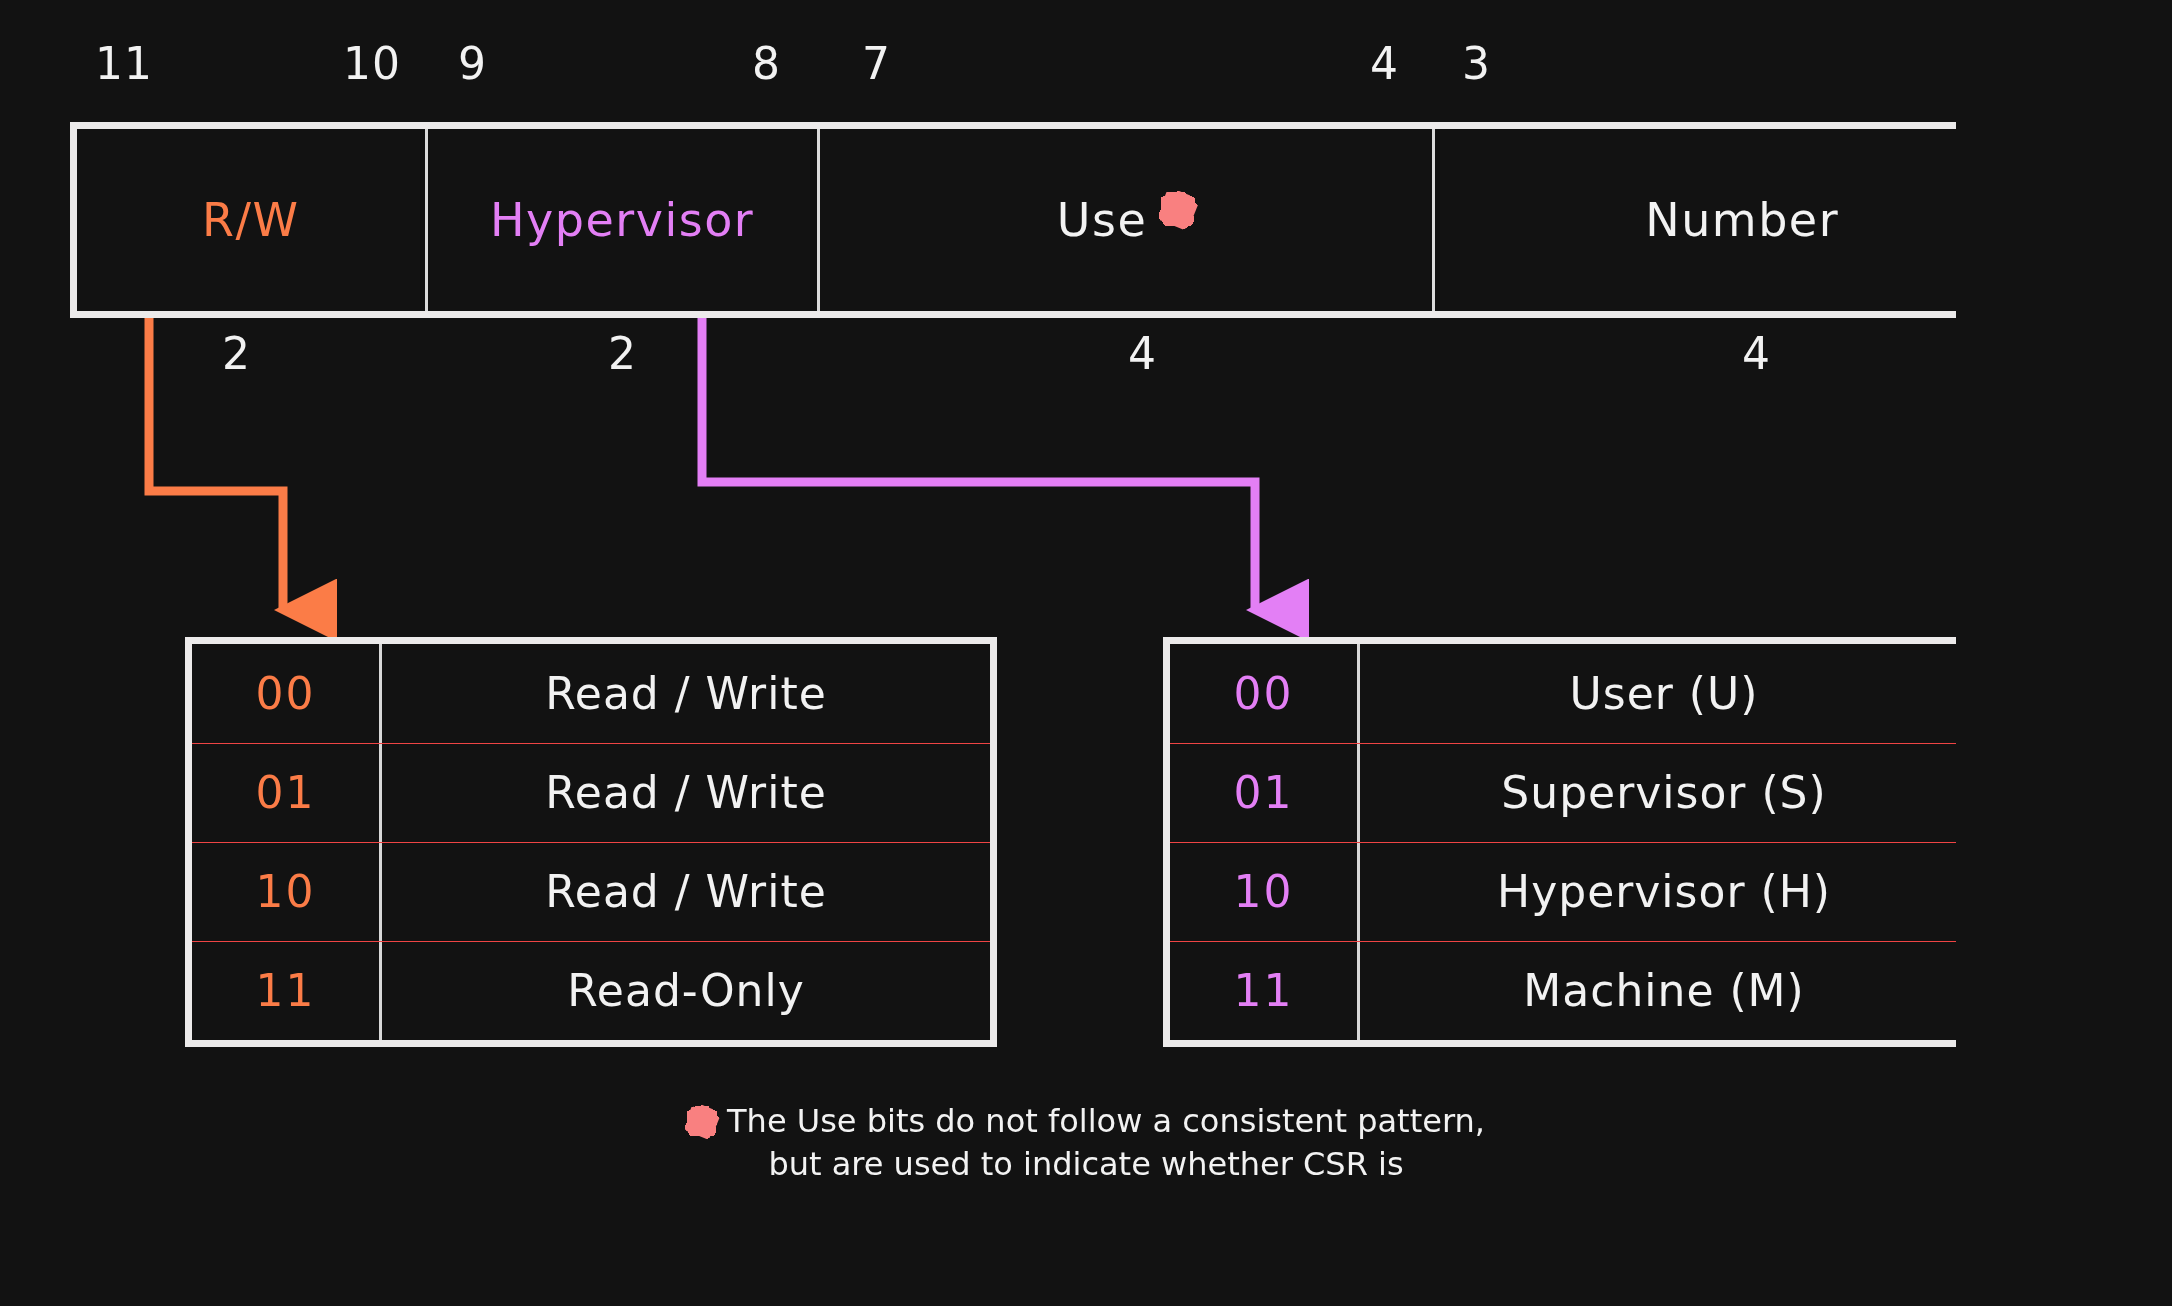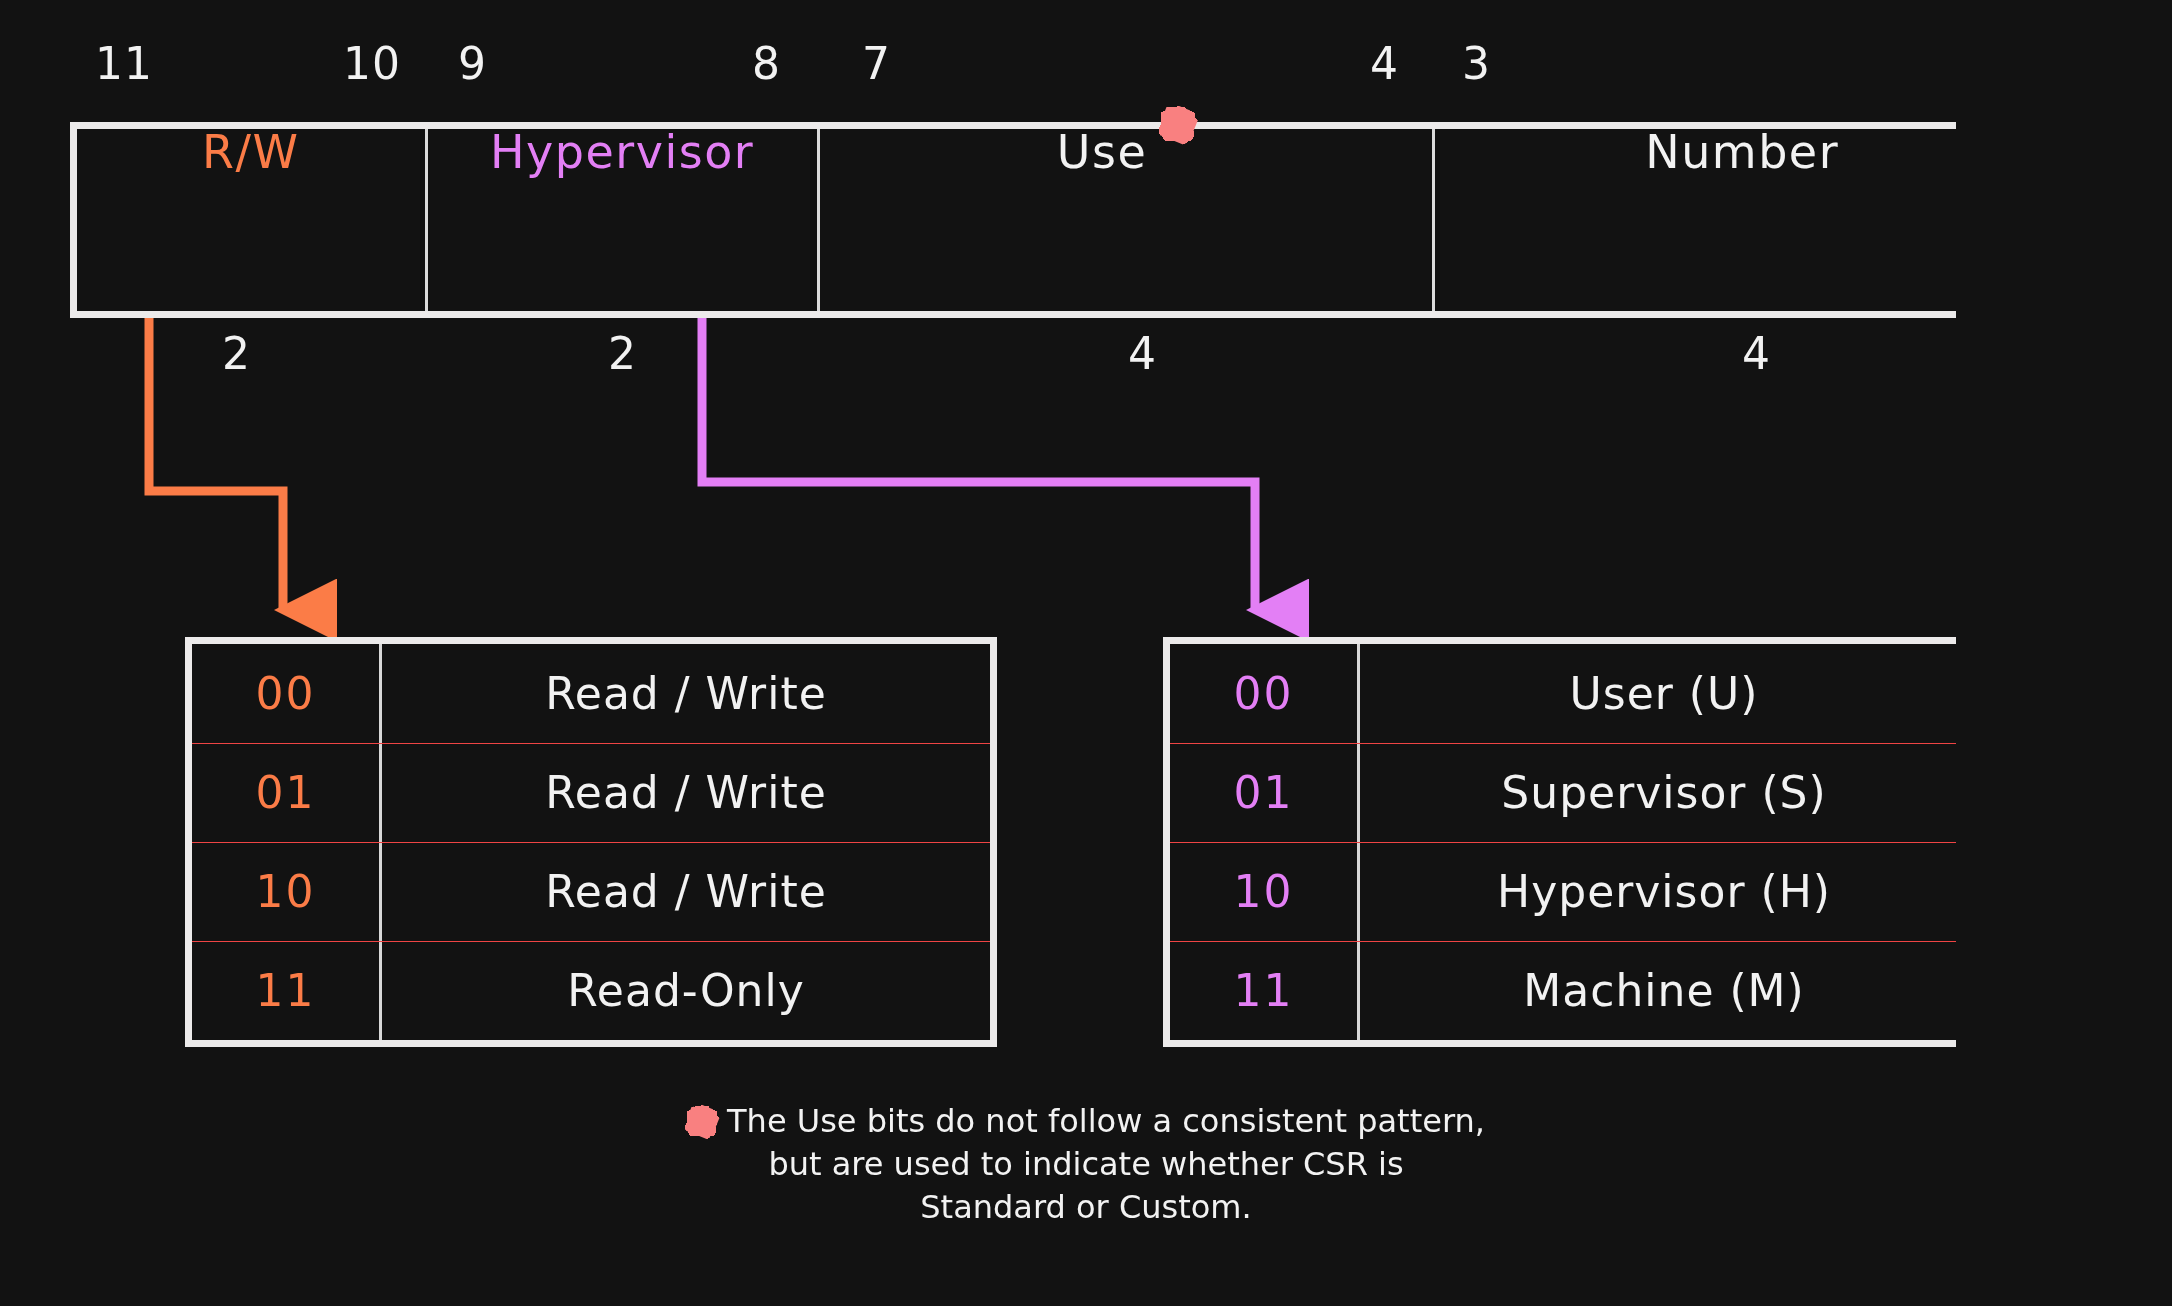--- a/index.html
+++ b/index.html
@@ -36,21 +36,21 @@
     width: 1986px;
     height: 196px;
     border: 7px solid #eceaea;
     box-sizing: border-box;
     background: #121212;
     display: flex;
   }
   .reg-field {
     position: relative;
     display: flex;
-    align-items: flex-start;
+    align-items: center;
     justify-content: center;
     box-sizing: border-box;
     height: 100%;
   }
   .reg-field + .reg-field { border-left: 3px solid #dcdcdc; }
   .reg-field-label {
     font-size: 46px;
     letter-spacing: 1.5px;
     white-space: nowrap;
     line-height: 1;
@@ -274,16 +274,15 @@
       <div class="lk-code c-purple">11</div>
       <div class="lk-desc">Machine (M)</div>
     </div>
   </div>
 
   <div id="footnote">
     <span class="fn-line">
       <span class="aster-inline"></span><span>The Use bits do not follow a consistent pattern,</span>
     </span>
     <span class="fn-line">but are used to indicate whether CSR is</span>
-    <span class="fn-line">Standard or Custom.</span>
   </div>
 
 </div>
 
 </body></html>

